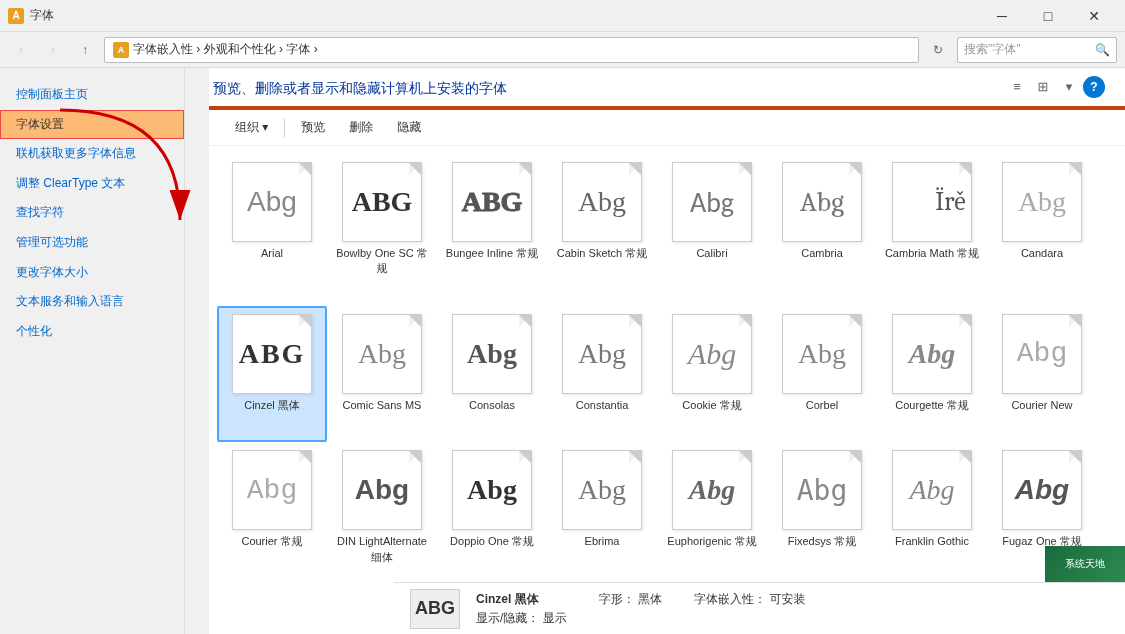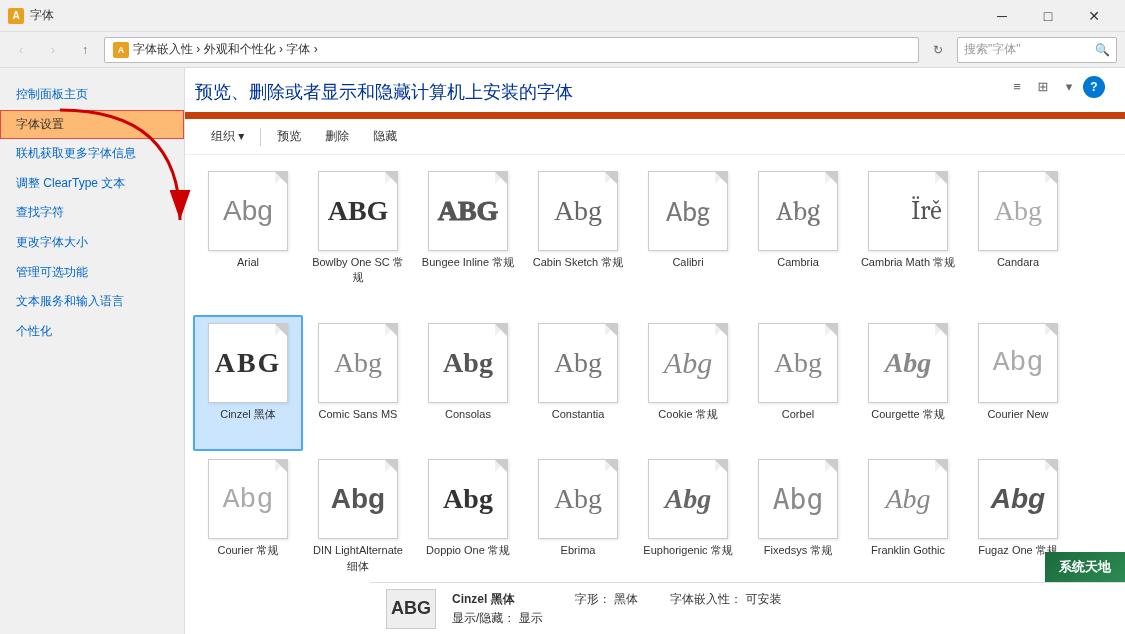--- a/index.html
+++ b/index.html
@@ -54,21 +54,21 @@
       display: flex;
       align-items: center;
       padding: 0 6px;
       gap: 4px;
       border-radius: 2px;
       font-size: 12px;
       color: #999;
     }
 
     
-    .main-layout { display: flex; height: calc(634px - 68px); }
+    .main-layout { display: flex; height: calc(634px - 68px); gap: 24px; }
 
     
     .sidebar {
       width: 185px;
       background: #f0f0f0;
       border-right: 1px solid #ddd;
       padding: 12px 0;
       flex-shrink: 0;
     }
     .sidebar-item {
@@ -83,24 +83,24 @@
       color: #333;
       background: #fdba74;
       font-size: 12px;
       padding: 3px 15px;
     }
     .sidebar-section { padding: 10px 16px 4px; font-size: 11px; color: #666; }
 
     
     .content { flex: 1; background: white; overflow: hidden; position: relative; }
     .content-header {
-      padding: 12px 10px 8px;
-      font-size: 18px;
+      padding: 12px 4px 8px;
+      font-size: 14px;
       color: #003399;
-      border-bottom: 7px solid #c2410c;
+      border-bottom: 4px solid #c2410c;
     }
     .toolbar {
       display: flex;
       align-items: center;
       padding: 6px 18px;
       gap: 8px;
       border-bottom: 1px solid #eee;
     }
     .toolbar-btn {
       padding: 3px 8px;
@@ -248,28 +248,28 @@
       font-size: 13px;
       color: #666;
     }
 
     
     .watermark {
       position: absolute;
       bottom: 52px;
       right: 0;
       width: 80px;
-      height: 30px;
+      height: 36px;
       background: linear-gradient(135deg, #1a6b3c, #2d8a52);
       display: flex;
       align-items: center;
       justify-content: center;
       color: white;
-      font-size: 13px;
-      font-weight: bold;
+      font-size: 10px;
+      font-weight: normal;
     }
 
     
     .red-arrow {
       position: absolute;
       left: 40px;
       top: 100px;
       width: 160px;
       height: 130px;
       pointer-events: none;
@@ -308,22 +308,22 @@
 
 <div class="main-layout">
 
   <div class="sidebar">
     <div class="sidebar-item">控制面板主页</div>
 
     <div class="sidebar-item active">字体设置</div>
     <div class="sidebar-item">联机获取更多字体信息</div>
     <div class="sidebar-item">调整 ClearType 文本</div>
     <div class="sidebar-item">查找字符</div>
+    <div class="sidebar-item">管理可选功能</div>
     <div class="sidebar-item">更改字体大小</div>
-    <div class="sidebar-item">管理可选功能</div>
 
     <div class="sidebar-item">文本服务和输入语言</div>
     <div class="sidebar-item">个性化</div>
 
     <svg class="red-arrow" viewBox="0 0 160 130">
       <defs>
         <marker id="arrowhead" markerWidth="10" markerHeight="7" refX="10" refY="3.5" orient="auto">
           <polygon points="0 0, 10 3.5, 0 7" fill="#cc0000"></polygon>
         </marker>
       </defs>

